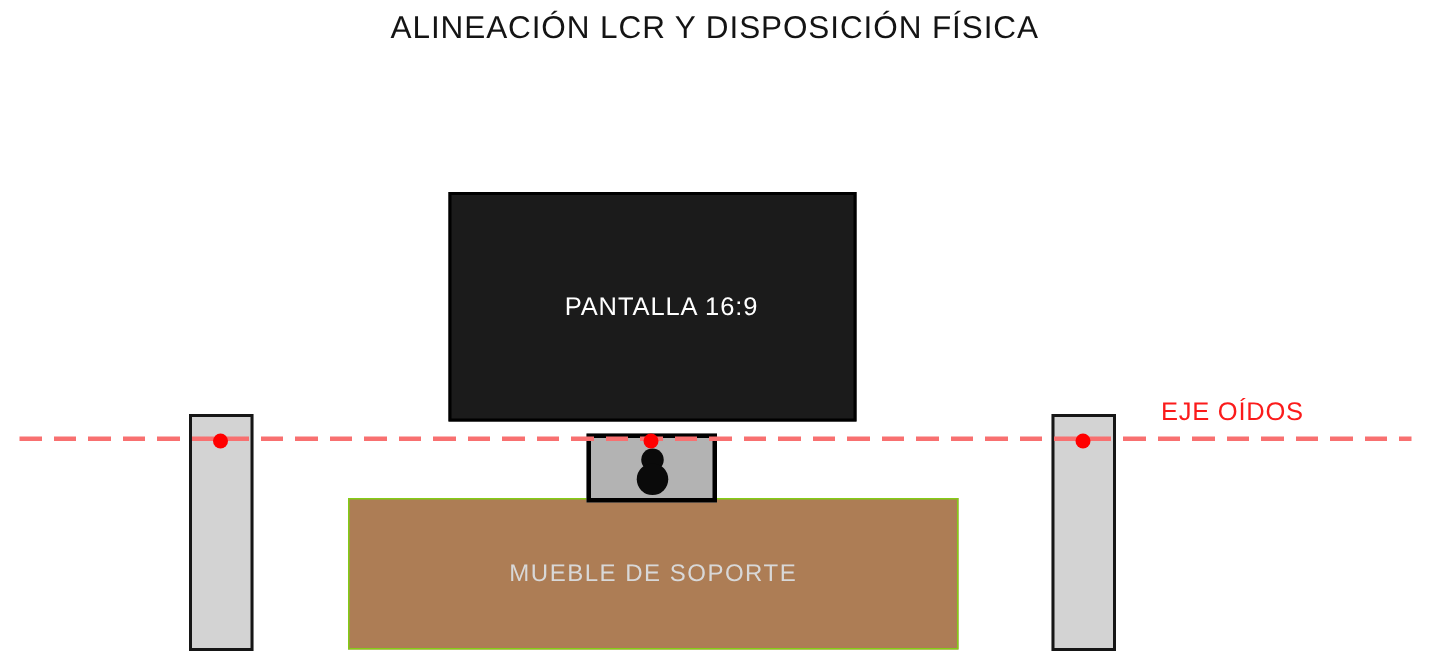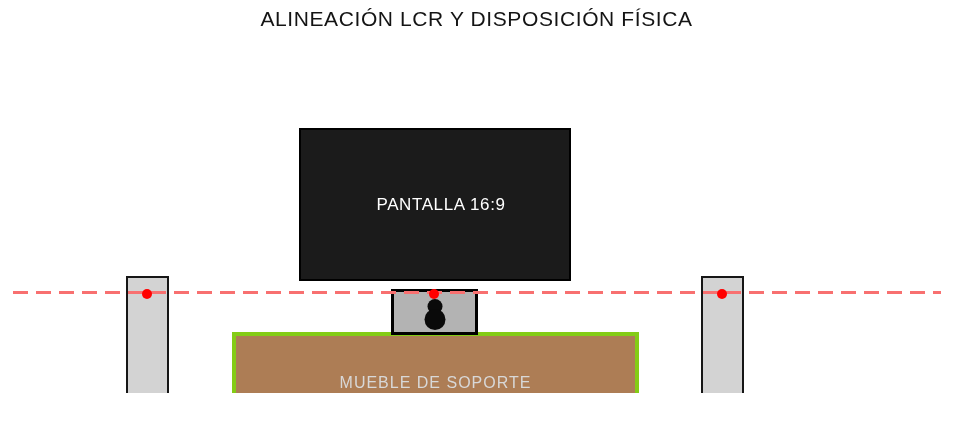--- a/index.html
+++ b/index.html
@@ -2,21 +2,21 @@
 <html><head>
 <meta charset="utf-8">
 <style>
   * { margin: 0; padding: 0; box-sizing: border-box; }
   html, body { background: #ffffff; }
   body { font-family: "Liberation Sans", sans-serif; }
 
   .canvas {
     position: relative;
     width: 953px;
-    height: 393px;
+    height: 445px;
     background: #ffffff;
     overflow: hidden;
   }
 
   .title {
     position: absolute;
     top: 7px;
     left: 0;
     width: 100%;
     text-align: center;
@@ -46,21 +46,21 @@
     letter-spacing: 0.6px;
   }
 
   .furniture {
     position: absolute;
     left: 232px;
     top: 332px;
     width: 407px;
     height: 101px;
     background: #ad7d55;
-    border: 4px solid #84cc16;
+    border: 1px solid #84cc16;
     display: flex;
     align-items: center;
     justify-content: center;
     z-index: 1;
   }
   .furniture-label {
     color: #d8d8d8;
     font-size: 16px;
     letter-spacing: 1px;
   }
@@ -153,20 +153,21 @@
 
   <div class="speaker-side speaker-right"></div>
 
   <div class="speaker-center">
     <div class="driver driver-top"></div>
     <div class="driver driver-bottom"></div>
   </div>
 
   <div class="ear-axis-line"></div>
 
+  <div class="ear-axis-label">EJE OÍDOS</div>
 
   <div class="align-dot dot-left"></div>
 
   <div class="align-dot dot-center"></div>
 
   <div class="align-dot dot-right"></div>
 
 </div>
 
 </body></html>

